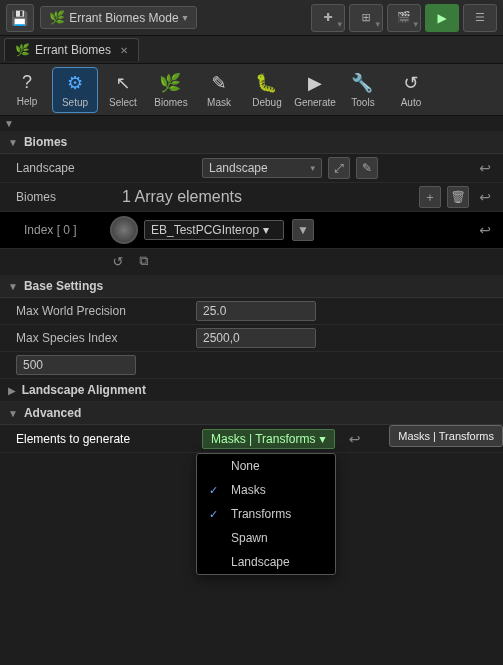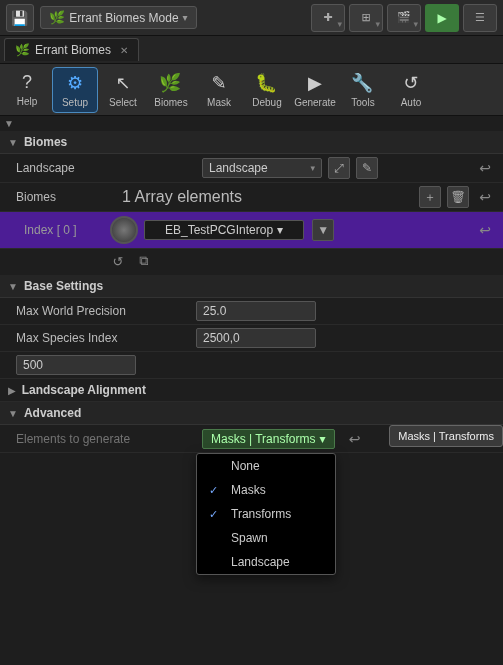--- a/index.html
+++ b/index.html
@@ -206,33 +206,33 @@
       background: #3a3a3a;
       border: 1px solid #555;
       border-radius: 2px;
       display: flex; align-items: center; justify-content: center;
       cursor: pointer; color: #aaa; font-size: 12px;
     }
 
     
     .index-row {
       display: flex; align-items: center;
-      background: #4c1d95;
+      background: #000000;
       border-bottom: 1px solid #2a2a2a;
       padding: 4px 8px 4px 24px;
       gap: 6px;
       min-height: 36px;
     }
     .index-label { color: #999; font-size: 12px; flex: 0 0 80px; }
     .pcg-dropdown {
       display: flex; align-items: center;
       background: #1a1a1a;
       border: 1px solid #555;
       border-radius: 2px;
-      padding: 2px 20px;
+      padding: 2px 6px;
       cursor: pointer;
       font-size: 12px; color: #ccc;
       min-width: 140px;
       gap: 4px;
     }
     .pcg-icon {
       width: 28px; height: 28px;
       background: radial-gradient(circle, #777, #333);
       border-radius: 50%;
       border: 2px solid #555;
@@ -302,21 +302,21 @@
     }
 
     .elements-row {
       display: flex; align-items: center;
       padding: 3px 8px 3px 16px;
       border-bottom: 1px solid #2a2a2a;
       min-height: 28px;
       gap: 6px;
       position: relative;
     }
-    .elements-label { flex: 0 0 180px; color: #737373; font-size: 12px; }
+    .elements-label { flex: 0 0 180px; color: #ffffff; font-size: 12px; }
   </style>
 </head>
 <body>
 
 <div class="top-bar">
   <div class="top-bar-save">
     <span>💾</span>
   </div>
   <div class="top-bar-mode">
     <span class="tree-icon">🌿</span>

